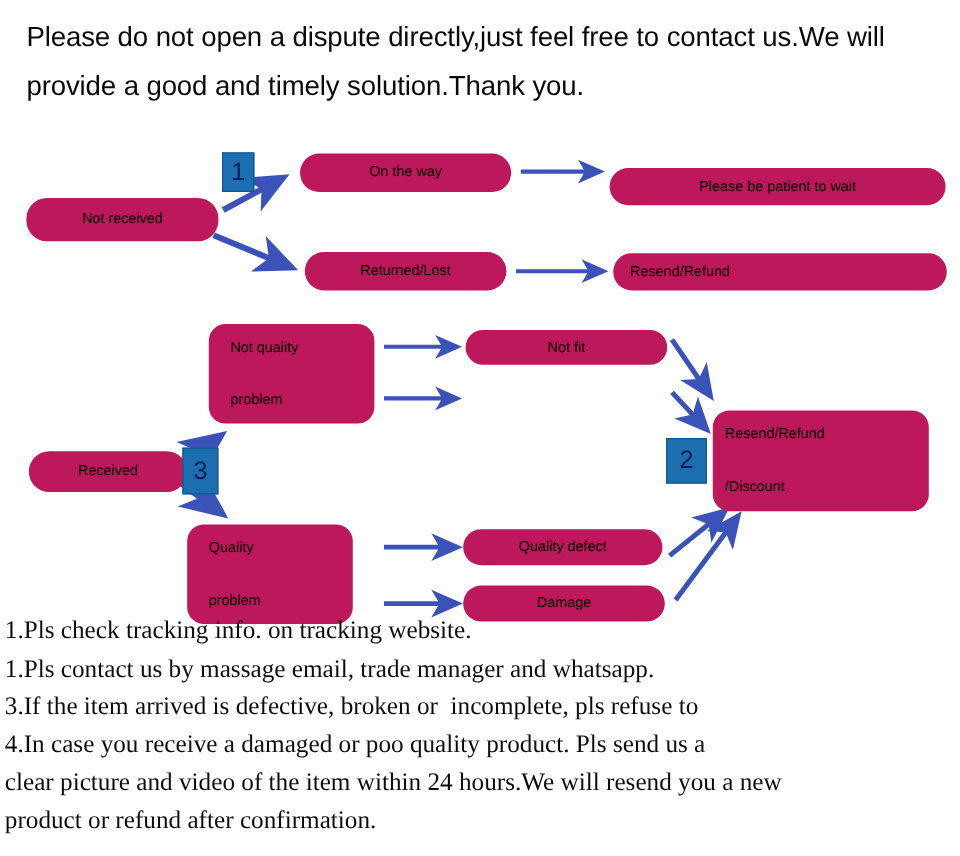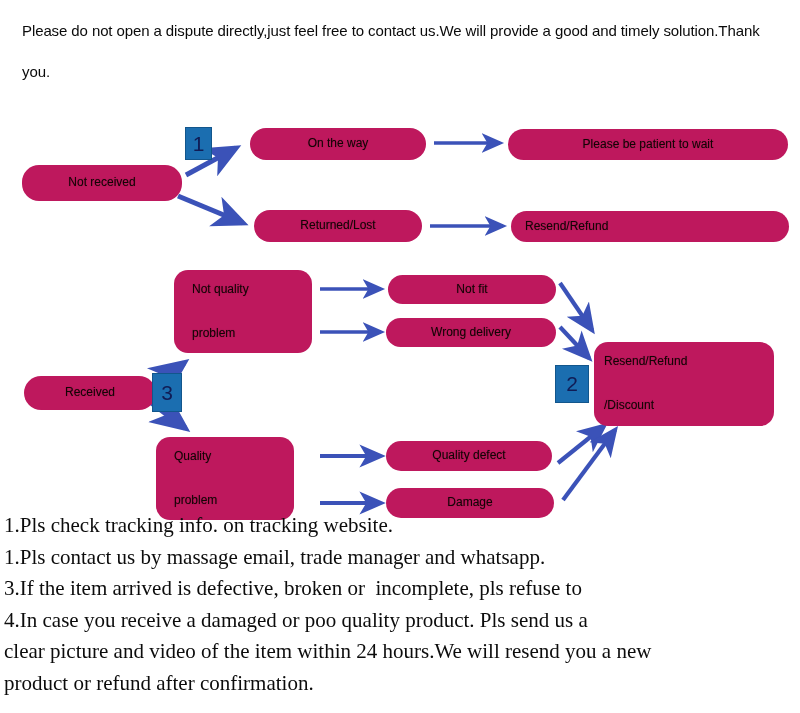--- a/index.html
+++ b/index.html
@@ -16,21 +16,21 @@
     -webkit-font-smoothing: antialiased;
   }
 
   
   #header-note {
     position: absolute;
     left: 22px;
     top: 10px;
     width: 762px;
     font-family: "Liberation Sans", sans-serif;
-    font-size: 15px;
+    font-size: 23px;
     line-height: 41px;
     color: #0a0a0a;
     letter-spacing: -0.1px;
     white-space: pre-wrap;
   }
 
   
   #flowchart {
     position: absolute;
     left: 0;
@@ -158,21 +158,21 @@
   </div>
 
   <div class="node pill" style="left:250px; top:128px; width:176px; height:32px;">
     <span class="line">On the way</span>
   </div>
 
   <div class="node pill" style="left:254px; top:210px; width:168px; height:32px;">
     <span class="line">Returned/Lost</span>
   </div>
 
-  <div class="node pill" style="left:508px; top:129px; width:280px; height:31px;">
+  <div class="node pill" style="left:508px; top:140px; width:280px; height:31px;">
     <span class="line">Please be patient to wait</span>
   </div>
 
   <div class="node pill left-text" style="left:511px; top:211px; width:278px; height:31px;">
     <span class="line">Resend/Refund</span>
   </div>
 
   <div class="node pill" style="left:24px; top:376px; width:132px; height:34px;">
     <span class="line">Received</span>
   </div>
@@ -192,23 +192,20 @@
 
   <div class="node two-line" style="left:156px; top:437px; width:138px; height:83px;">
     <span class="line">Quality</span>
     <span class="line">problem</span>
   </div>
 
   <div class="node pill" style="left:388px; top:275px; width:168px; height:29px;">
     <span class="line">Not fit</span>
   </div>
 
-  <div class="node pill" style="left:386px; top:318px; width:170px; height:29px;">
-    <span class="line">Wrong delivery</span>
-  </div>
 
   <div class="node pill" style="left:386px; top:488px; width:168px; height:30px;">
     <span class="line">Damage</span>
   </div>
 
   <div class="node pill" style="left:386px; top:441px; width:166px; height:30px;">
     <span class="line">Quality defect</span>
   </div>
 
   <div class="node two-line" style="left:594px; top:342px; width:180px; height:84px; padding-left:10px;">

